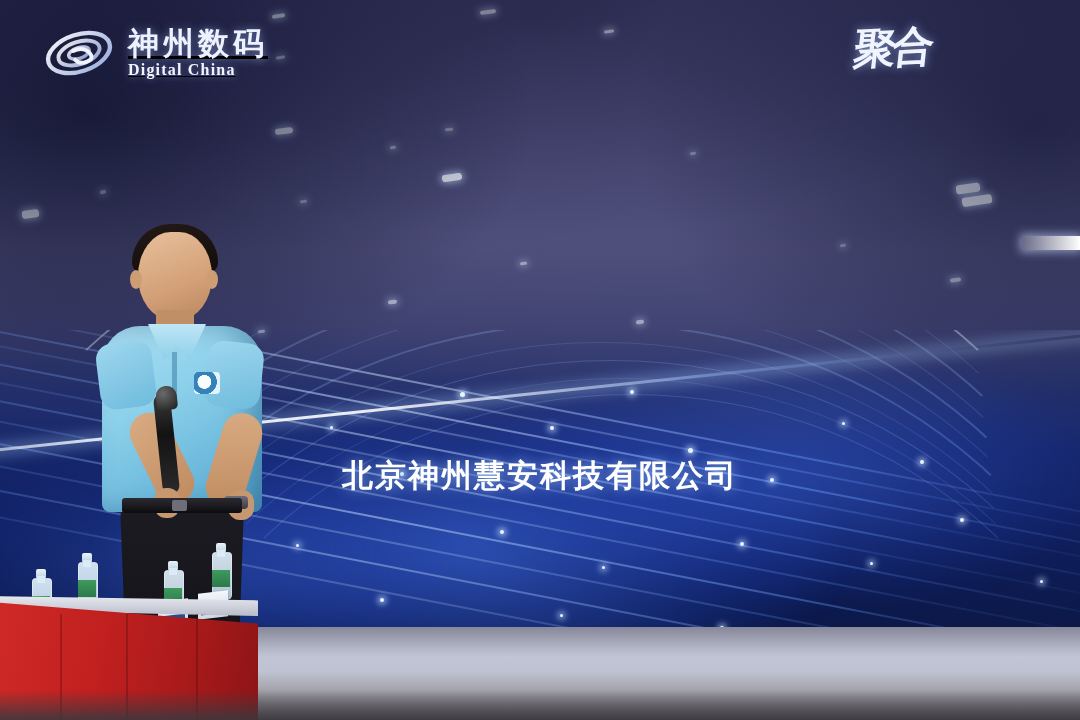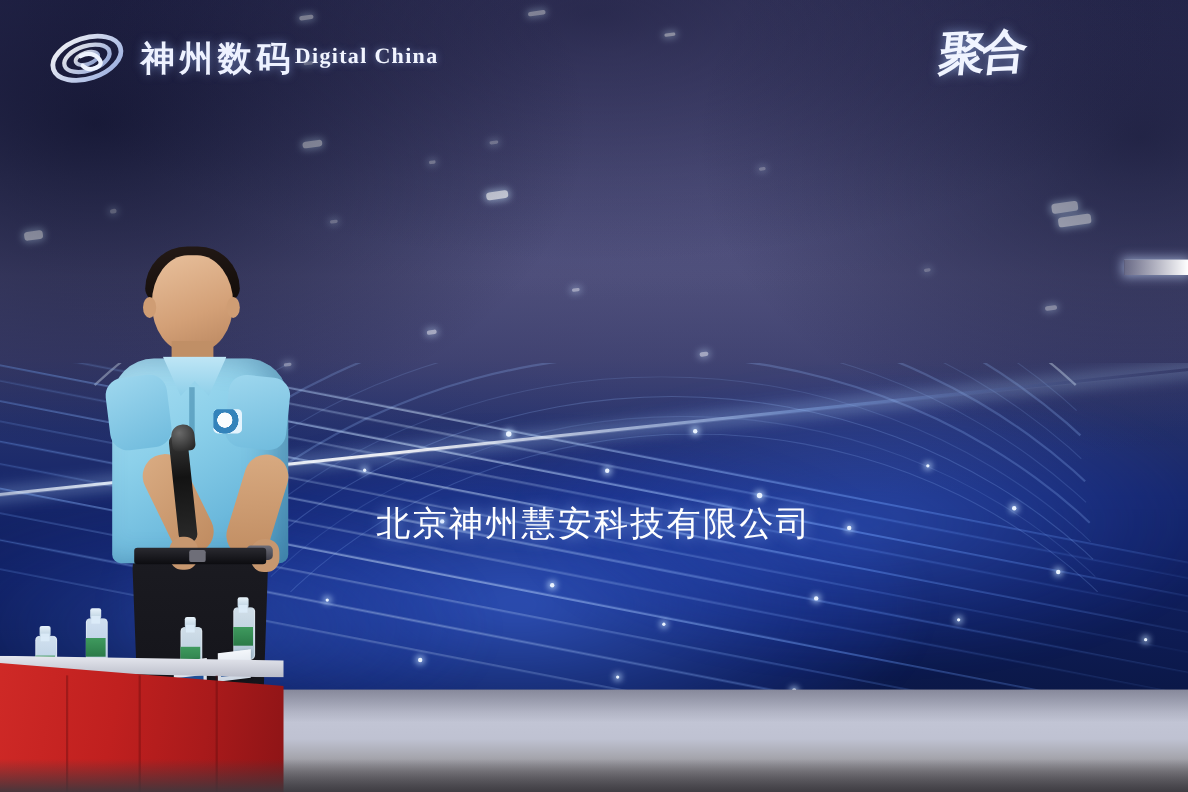--- a/index.html
+++ b/index.html
@@ -55,27 +55,27 @@
   }
   .dash{
     position:absolute;background:#f2f6ff;border-radius:3px;
     box-shadow:0 0 7px 2px rgba(200,225,255,.7);
     transform:rotate(-8deg);
   }
 
   
   .logo-dc{position:absolute;left:40px;top:22px;display:flex;align-items:center;gap:10px;}
   .dc-mark{width:78px;height:62px;}
-  .dc-text{display:flex;flex-direction:row;line-height:1;}
+  .dc-text{display:flex;flex-direction:column;line-height:1;text-decoration:underline;}
   .dc-cn{
     font-size:31px;font-weight:700;color:#eef2ff;letter-spacing:4px;
     text-shadow:0 0 9px rgba(160,190,255,.55);
   }
   .dc-en{
-    font-size:20px;font-weight:700;color:#f2f5ff;letter-spacing:1.2px;margin-top:3px;
+    font-size:16px;font-weight:700;color:#f2f5ff;letter-spacing:1.2px;margin-top:3px;
     font-family:"Liberation Serif","DejaVu Serif",serif;
     text-shadow:0 0 7px rgba(160,190,255,.5);
   }
 
   .brand-right{position:absolute;right:24px;top:20px;text-align:right;}
   .juhe{
     font-family:"Liberation Serif","DejaVu Serif",serif;
     font-size:42px;font-weight:700;color:#f0f4ff;letter-spacing:-4px;
     transform:skewX(-9deg) rotate(-3deg);
     text-shadow:0 0 10px rgba(170,200,255,.6);
@@ -91,21 +91,21 @@
     font-size:46px;font-weight:700;color:#ffffff;letter-spacing:2px;
     text-shadow:0 0 16px rgba(150,185,255,.75),0 2px 3px rgba(10,10,40,.6);
   }
   .slide-date{
     position:absolute;left:0;right:0;top:350px;text-align:center;
     font-size:28px;font-weight:700;color:#ffffff;letter-spacing:1px;
     text-shadow:0 0 12px rgba(150,185,255,.7);
   }
   .slide-company{
     position:absolute;left:0;right:0;top:455px;text-align:center;
-    font-size:31px;font-weight:400;color:#ffffff;letter-spacing:2px;
+    font-size:31px;font-weight:700;color:#ffffff;letter-spacing:2px;
     text-shadow:0 0 13px rgba(150,190,255,.8);
   }
   .white-bar{
     position:absolute;right:0;top:236px;width:58px;height:14px;
     background:linear-gradient(90deg,rgba(255,255,255,.25),#ffffff);
     box-shadow:0 0 10px 2px rgba(200,220,255,.6);
   }
 
   
   .floor{

